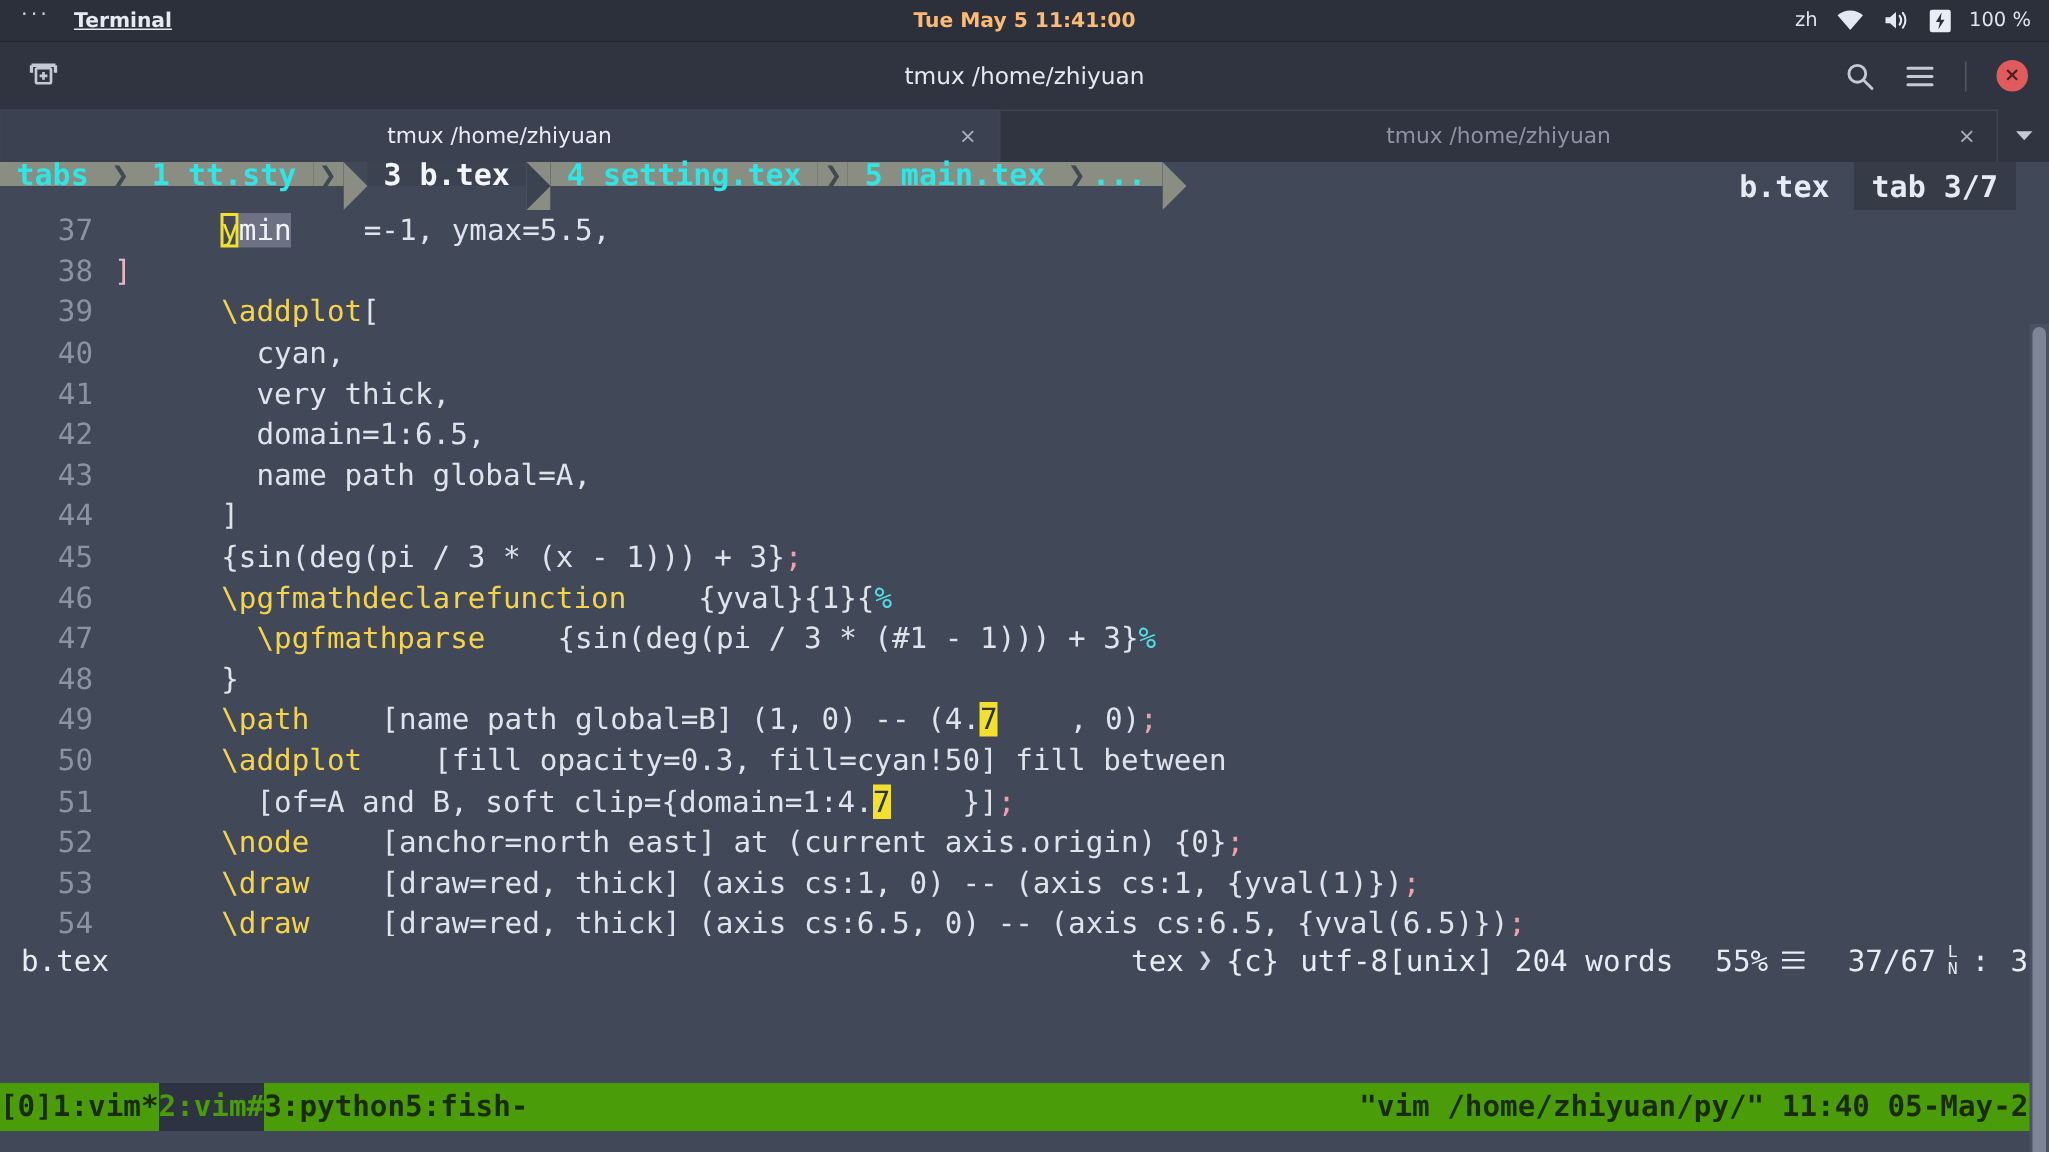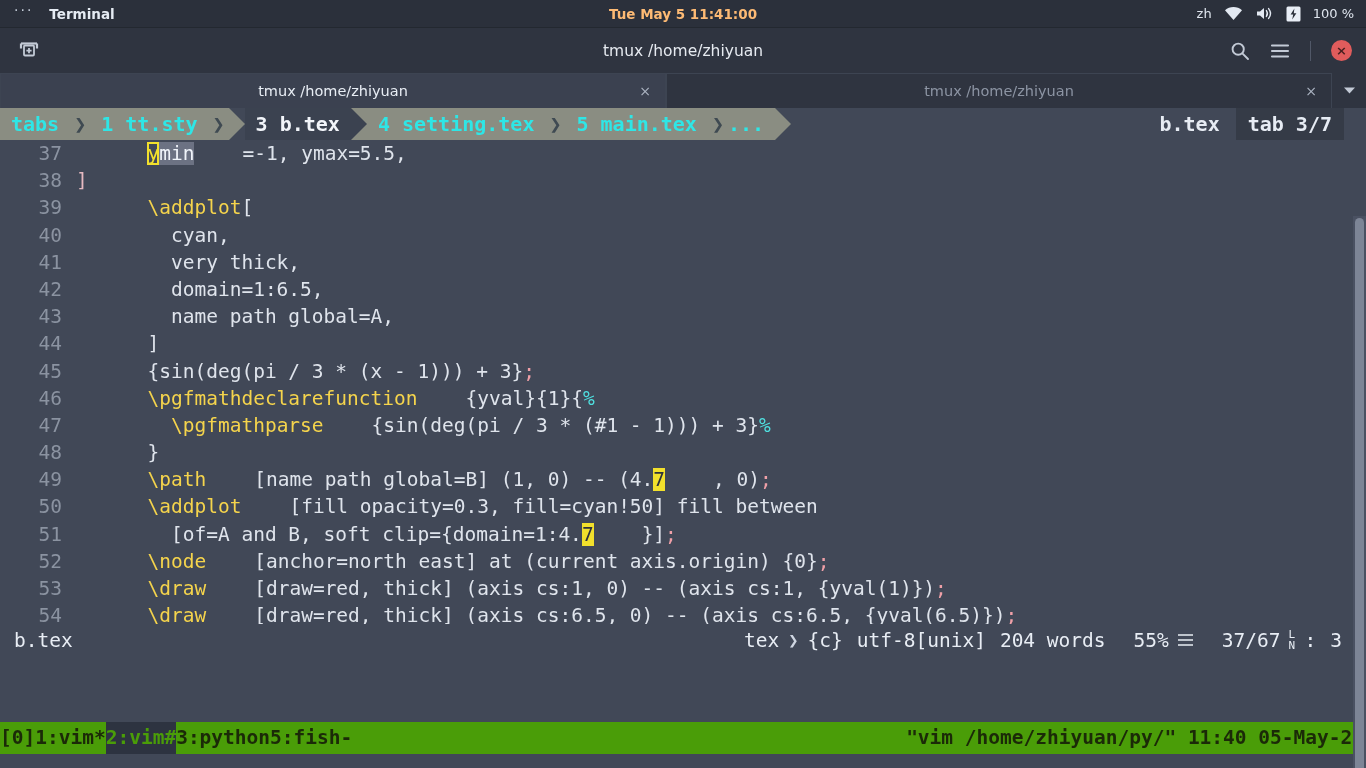--- a/index.html
+++ b/index.html
@@ -21,21 +21,21 @@
     font-family: "DejaVu Sans", sans-serif;
     font-size: 13px;
     color: #d8dee9;
   }
   #panel-dots {
     margin-left: 14px; margin-right: 16px;
     letter-spacing: 2px; font-size: 14px;
     color: #c4ccd8; line-height: 1;
     position: relative; top: -4px;
   }
-  #panel-app-name { font-weight: bold; font-size: 13.5px; color: #e5ebf3; }
+  #panel-app-name { font-weight: bold; font-size: 13.5px; color: #e5ebf3; text-decoration: underline; }
   #panel-clock {
     position: absolute; left: 0; right: 0;
     text-align: center; color: #fdba74;
     font-size: 13.5px; font-weight: bold;
     pointer-events: none;
   }
   #panel-right {
     margin-left: auto; display: flex; align-items: center;
     gap: 12px; padding-right: 12px; position: relative; z-index: 2;
   }
@@ -107,21 +107,21 @@
   
   #vim-tabline {
     position: relative; height: 32px; width: 1366px;
     background: #414857;
     display: flex; align-items: center;
     font-size: 20px; font-weight: bold;
     white-space: nowrap;
   }
   #tabline-left { display: flex; align-items: stretch; height: 32px; }
   .tl-seg {
-    display: flex; align-items: center; height: 32px;
+    display: flex; align-items: center; height: 16px;
     padding: 0 0 0 0; line-height: 32px;
   }
   .tl-norm { background: #8a8d82; color: #2ee6e6; padding: 0 11px; }
   .tl-sep-soft { background: #8a8d82; color: #3f4a52; padding: 0 4px; }
   .tl-active { background: #3b4250; color: #f2f5fa; padding: 0 11px; }
   .tl-arrow { width: 16px; height: 32px; position: relative; }
   .tl-arrow svg { display: block; }
   #tabline-right {
     margin-left: auto; display: flex; align-items: stretch;
     height: 32px; padding-right: 22px;
@@ -160,21 +160,21 @@
   #vim-status {
     position: absolute; left: 0; top: 516px;
     width: 1366px; height: 32px;
     background: #414857;
     color: #e8edf4;
     font-size: 19.5px;
     display: flex; align-items: center;
     white-space: nowrap;
   }
   #vs-left { padding-left: 14px; }
-  #vs-right { margin-left: auto; display: flex; align-items: center; padding-right: 24px; }
+  #vs-right { margin-left: auto; display: flex; align-items: center; padding-right: 14px; }
   #vs-right .cell { padding: 0 0 0 0; }
   .vs-gap { display: inline-block; width: 14px; }
   .vs-chev { color: #cfd6e2; padding: 0 9px; font-size: 17px; }
   .ln-glyph {
     display: inline-block; position: relative; width: 16px;
     font-size: 11px; line-height: 11px; text-align: left;
     vertical-align: middle; color: #e8edf4;
   }
   .ln-glyph b { display: block; font-weight: normal; }
 

